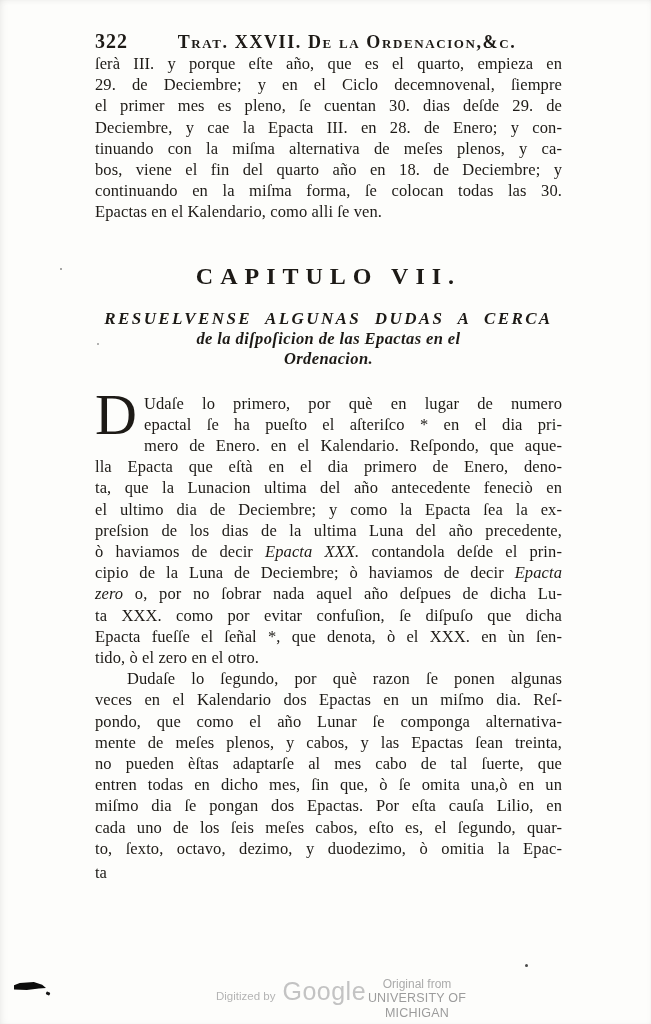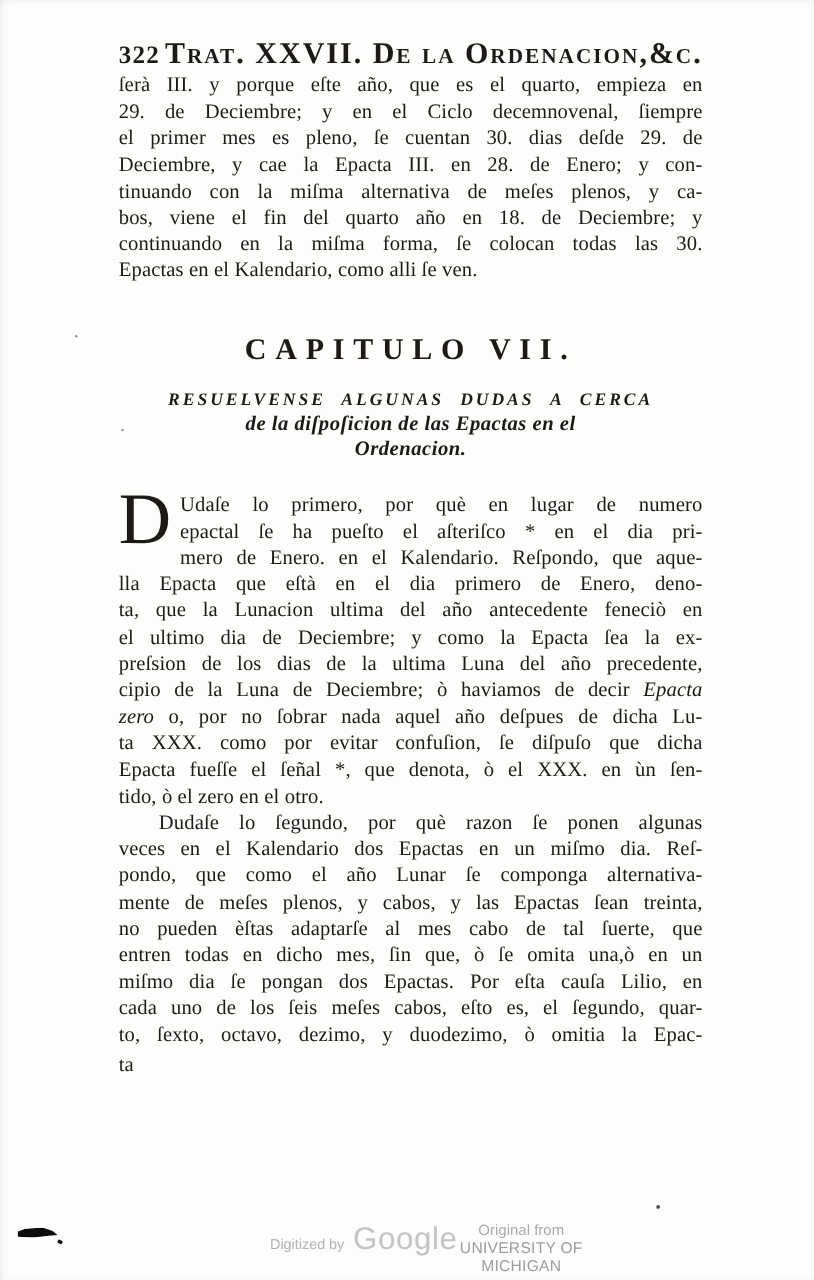--- a/index.html
+++ b/index.html
@@ -9,30 +9,30 @@
     font-family:"Liberation Serif","DejaVu Serif",serif; color:#1d1a16;
   }
   .page::before {
     content:''; position:absolute; inset:0; pointer-events:none;
     box-shadow: inset 4px 0 8px -4px rgba(0,0,0,0.10), inset 0 4px 8px -5px rgba(0,0,0,0.06), inset -3px 0 6px -4px rgba(0,0,0,0.05);
   }
   .text-block { position:absolute; left:95px; top:30px; width:467px; }
 
   .header { display:flex; align-items:baseline; font-weight:bold; }
   .page-number { font-size:20px; letter-spacing:1px; }
-  .running-title { flex:1; text-align:center; font-variant:small-caps; font-size:24px; letter-spacing:1.6px; padding-left:4px; white-space:nowrap; }
+  .running-title { flex:1; text-align:center; font-variant:small-caps; font-size:18px; letter-spacing:1.6px; padding-left:4px; white-space:nowrap; }
 
   .line { text-align:justify; text-align-last:justify; line-height:21.2px; font-size:16.5px; letter-spacing:0.1px; }
   .line.short { text-align-last:left; }
   .line.indent { padding-left:32px; }
   .it { font-style:italic; }
 
   .chapter-heading { margin-top:40px; text-align:center; font-size:24px; font-weight:bold; letter-spacing:7px; white-space:nowrap; }
   .argument { margin-top:19px; text-align:center; font-style:italic; font-weight:bold; }
-  .argument-line1 { font-size:14px; letter-spacing:2.4px; word-spacing:7px; white-space:nowrap;font-style:italic; }
+  .argument-line1 { font-size:17px; letter-spacing:2.4px; word-spacing:7px; white-space:nowrap;font-style:italic; }
   .argument-line2 { font-size:16.5px; line-height:20.5px; letter-spacing:0.4px; }
   .argument-line3 { font-size:16.5px; line-height:20.5px; letter-spacing:0.4px; }
 
   .para2 { margin-top:23px; }
   .dropcap { float:left; display:block; font-size:58px; line-height:42px; height:42px; width:46px; margin:1px 3px 0 0; }
 
   .catchword-line { padding-right:44px; font-size:16.5px; line-height:21px; margin-top:3px; }
 
   .google-credit { position:absolute; left:168px; top:977px; display:flex; align-items:baseline; gap:7px;margin-left:48px; }
   .digitized-by { font-family:"Liberation Sans","DejaVu Sans",sans-serif; font-size:11.5px; color:#b4b4b4; }
@@ -84,20 +84,21 @@
     <div class="para para2">
       <span class="dropcap">D</span>
       <div>
           <div class="line"><span>Udaſe lo primero, por què en lugar de numero</span></div>
           <div class="line"><span>epactal ſe ha pueſto el aſteriſco * en el dia pri-</span></div>
           <div class="line"><span>mero de Enero. en el Kalendario. Reſpondo, que aque-</span></div>
           <div class="line"><span>lla Epacta que eſtà en el dia primero de Enero, deno-</span></div>
           <div class="line"><span>ta, que la Lunacion ultima del año antecedente feneciò en</span></div>
           <div class="line"><span>el ultimo dia de Deciembre; y como la Epacta ſea la ex-</span></div>
           <div class="line"><span>preſsion de los dias de la ultima Luna del año precedente,</span></div>
+          <div class="line"><span>ò haviamos de decir </span><span class="it">Epacta XXX.</span><span> contandola deſde el prin-</span></div>
           <div class="line"><span>cipio de la Luna de Deciembre; ò haviamos de decir </span><span class="it">Epacta</span></div>
           <div class="line"><span class="it">zero</span><span> o, por no ſobrar nada aquel año deſpues de dicha Lu-</span></div>
           <div class="line"><span>ta XXX. como por evitar confuſion, ſe diſpuſo que dicha</span></div>
           <div class="line"><span>Epacta fueſſe el ſeñal *, que denota, ò el XXX. en ùn ſen-</span></div>
           <div class="line short"><span>tido, ò el zero en el otro.</span></div>
         </div>
     </div>
 
     <div class="para">
         <div class="line indent"><span>Dudaſe lo ſegundo, por què razon ſe ponen algunas</span></div>

